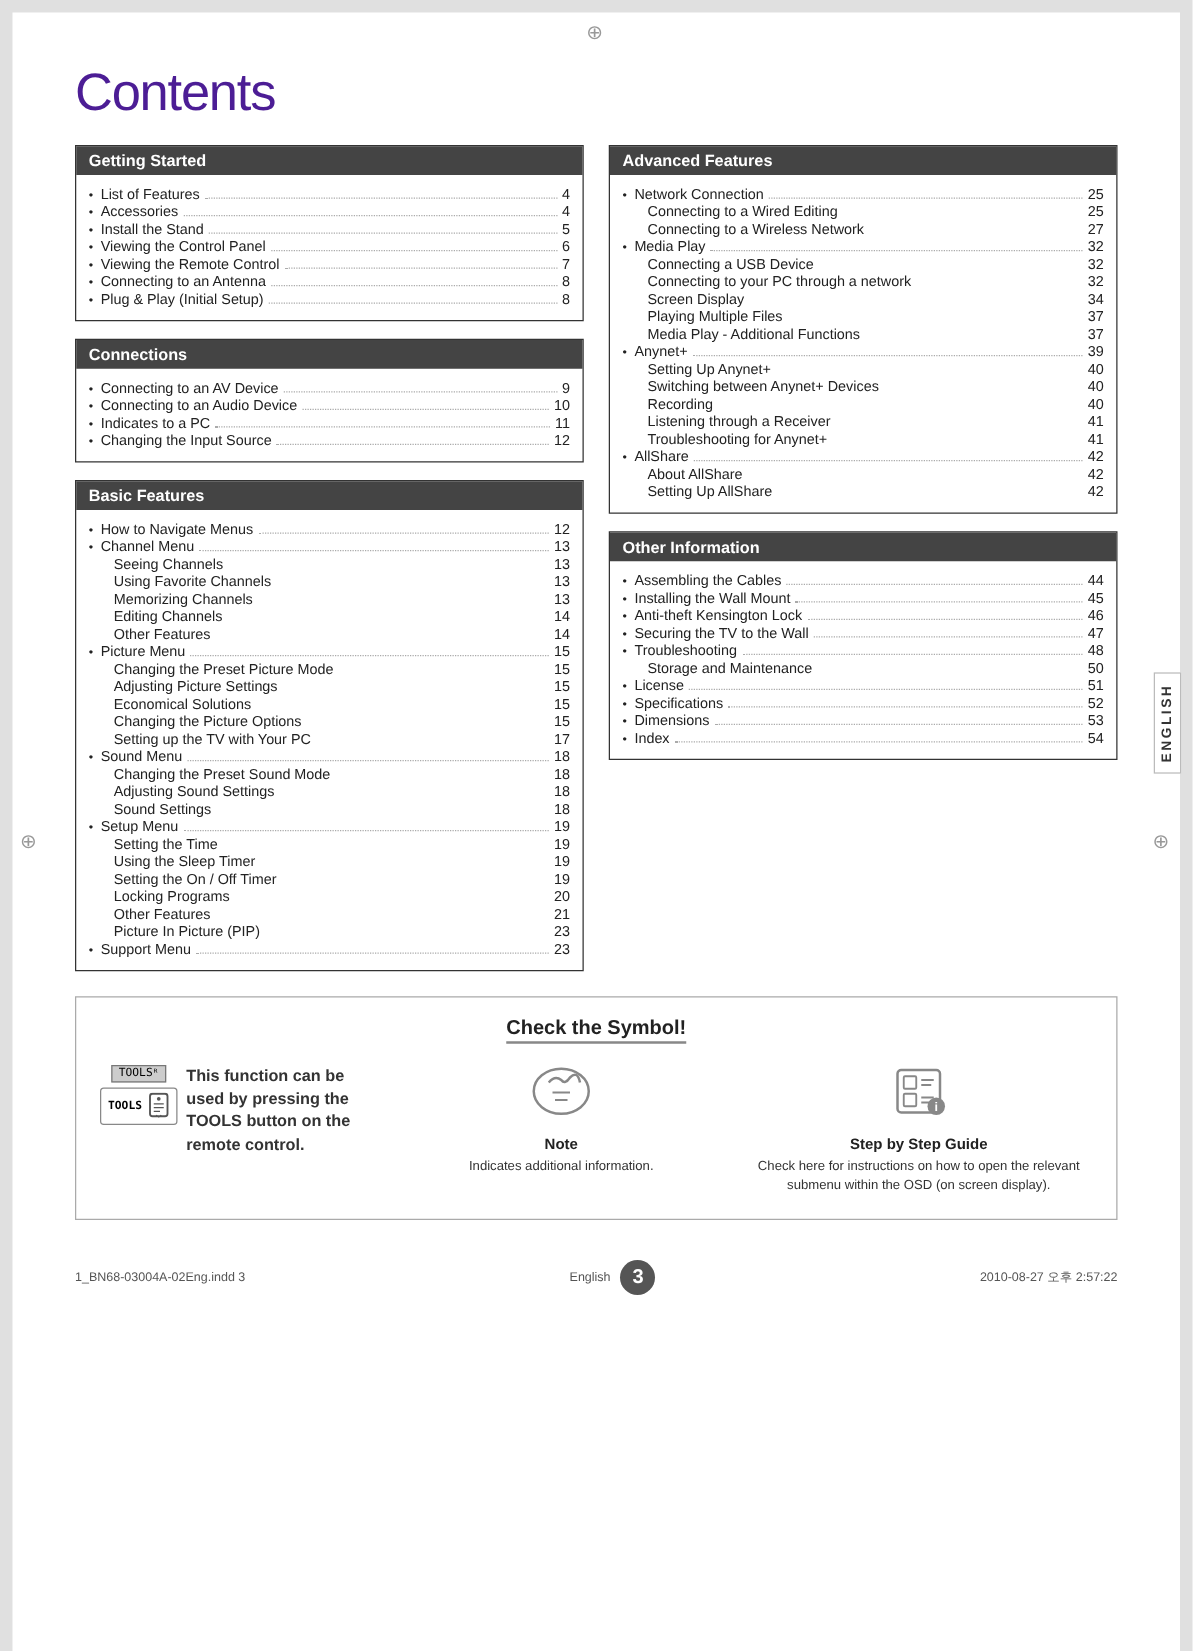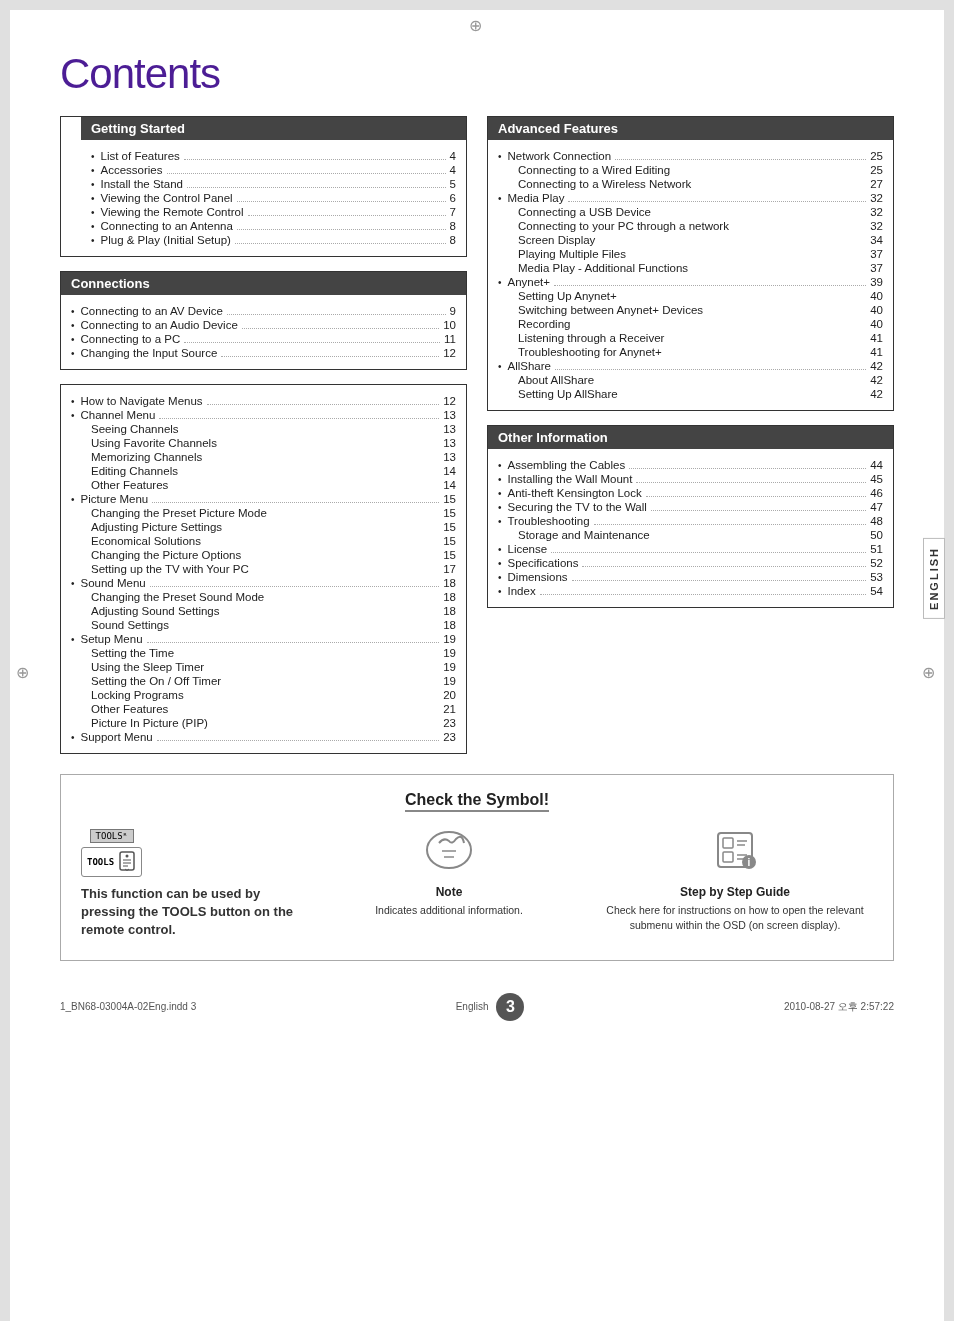--- a/index.html
+++ b/index.html
@@ -134,21 +134,21 @@
       font-size: 12px;
       margin-bottom: 4px;
     }
     .symbol-desc {
       font-size: 10.5px;
       color: #333;
       line-height: 1.4;
     }
     .symbol-left {
       display: flex;
-      flex-direction: column;
+      flex-direction: row;
       align-items: flex-start;
       gap: 8px;
       font-size: 10.5px;
     }
     .footer-bar {
       display: flex;
       justify-content: space-between;
       align-items: center;
       margin-top: 32px;
       font-size: 10px;
@@ -197,21 +197,21 @@
   <span class="crosshair crosshair-mr"></span>
 
   <div class="lang-sidebar">ENGLISH</div>
 
   <h1 class="page-title">Contents</h1>
 
   <div class="two-col">
 
     <div>
 
-      <div class="section-box" style="margin-bottom:14px;padding-left:20px;">
+      <div class="section-box" style="margin-bottom:14px;">
         <div class="section-header">Getting Started</div>
         <div class="section-body">
           <div class="toc-item">
             <span class="bullet">•</span>
             <span>List of Features</span>
             <span class="dots"></span>
             <span class="page-num">4</span>
           </div>
           <div class="toc-item">
             <span class="bullet">•</span>
@@ -262,34 +262,35 @@
             <span class="page-num">9</span>
           </div>
           <div class="toc-item">
             <span class="bullet">•</span>
             <span>Connecting to an Audio Device</span>
             <span class="dots"></span>
             <span class="page-num">10</span>
           </div>
           <div class="toc-item">
             <span class="bullet">•</span>
-            <span>Connecting to a PC</span>
+            <span>Indicates to a PC</span>
             <span class="dots"></span>
             <span class="page-num">11</span>
           </div>
           <div class="toc-item">
             <span class="bullet">•</span>
             <span>Changing the Input Source</span>
             <span class="dots"></span>
             <span class="page-num">12</span>
           </div>
         </div>
       </div>
 
       <div class="section-box">
+        <div class="section-header">Basic Features</div>
         <div class="section-body">
           <div class="toc-item">
             <span class="bullet">•</span>
             <span>How to Navigate Menus</span>
             <span class="dots"></span>
             <span class="page-num">12</span>
           </div>
 
           <div class="toc-item">
             <span class="bullet">•</span>

